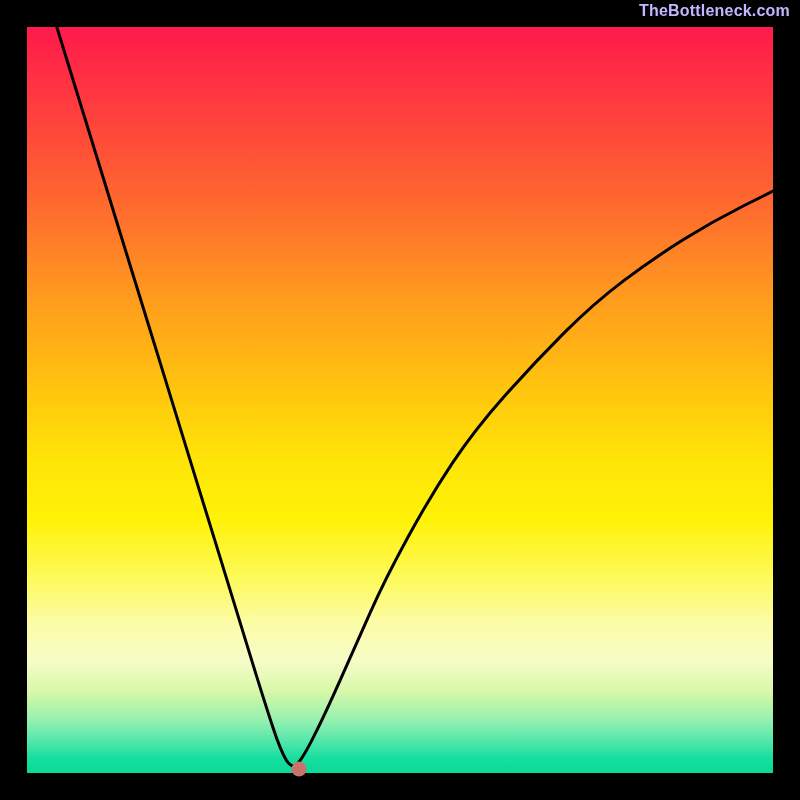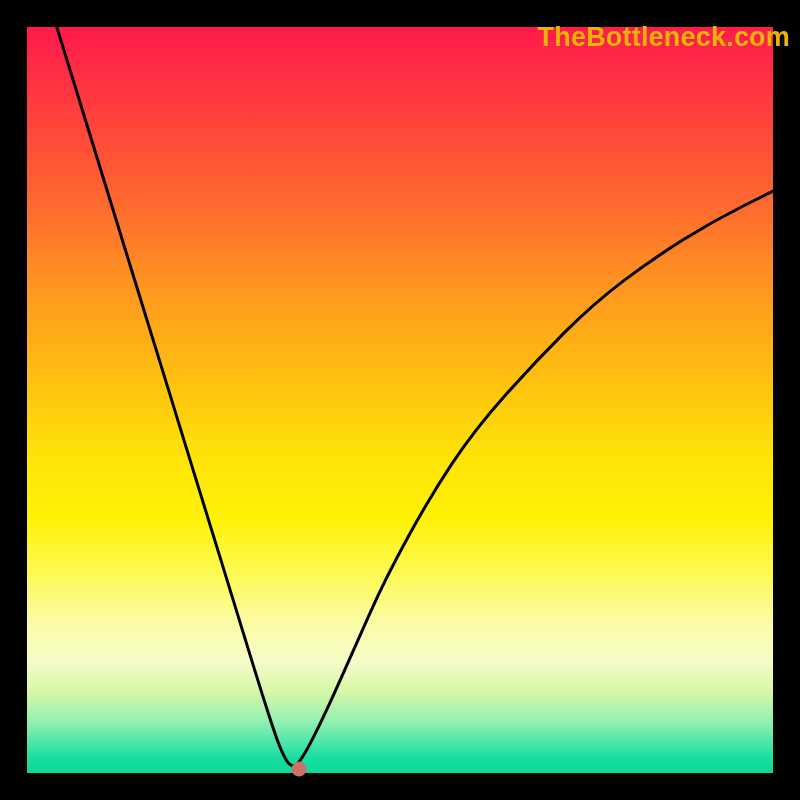--- a/index.html
+++ b/index.html
@@ -14,26 +14,25 @@
   .frame {
     position: relative;
     width: 800px;
     height: 800px;
     background: #000;
   }
   .watermark {
     position: absolute;
     top: 2px;
     right: 10px;
-    color: #eab308;
-    font-size: 27px;
+    color: #c4b5fd;
+    font-size: 16px;
     font-weight: 600;
     letter-spacing: 0.2px;
     z-index: 5;
-    margin-top: 20px;
   }
   .plot-area {
     position: absolute;
     left: 27px;
     top: 27px;
     width: 746px;
     height: 746px;
     background: linear-gradient(to bottom,
       #ff1a4b 0%,
       #ff3a3f 10%,

